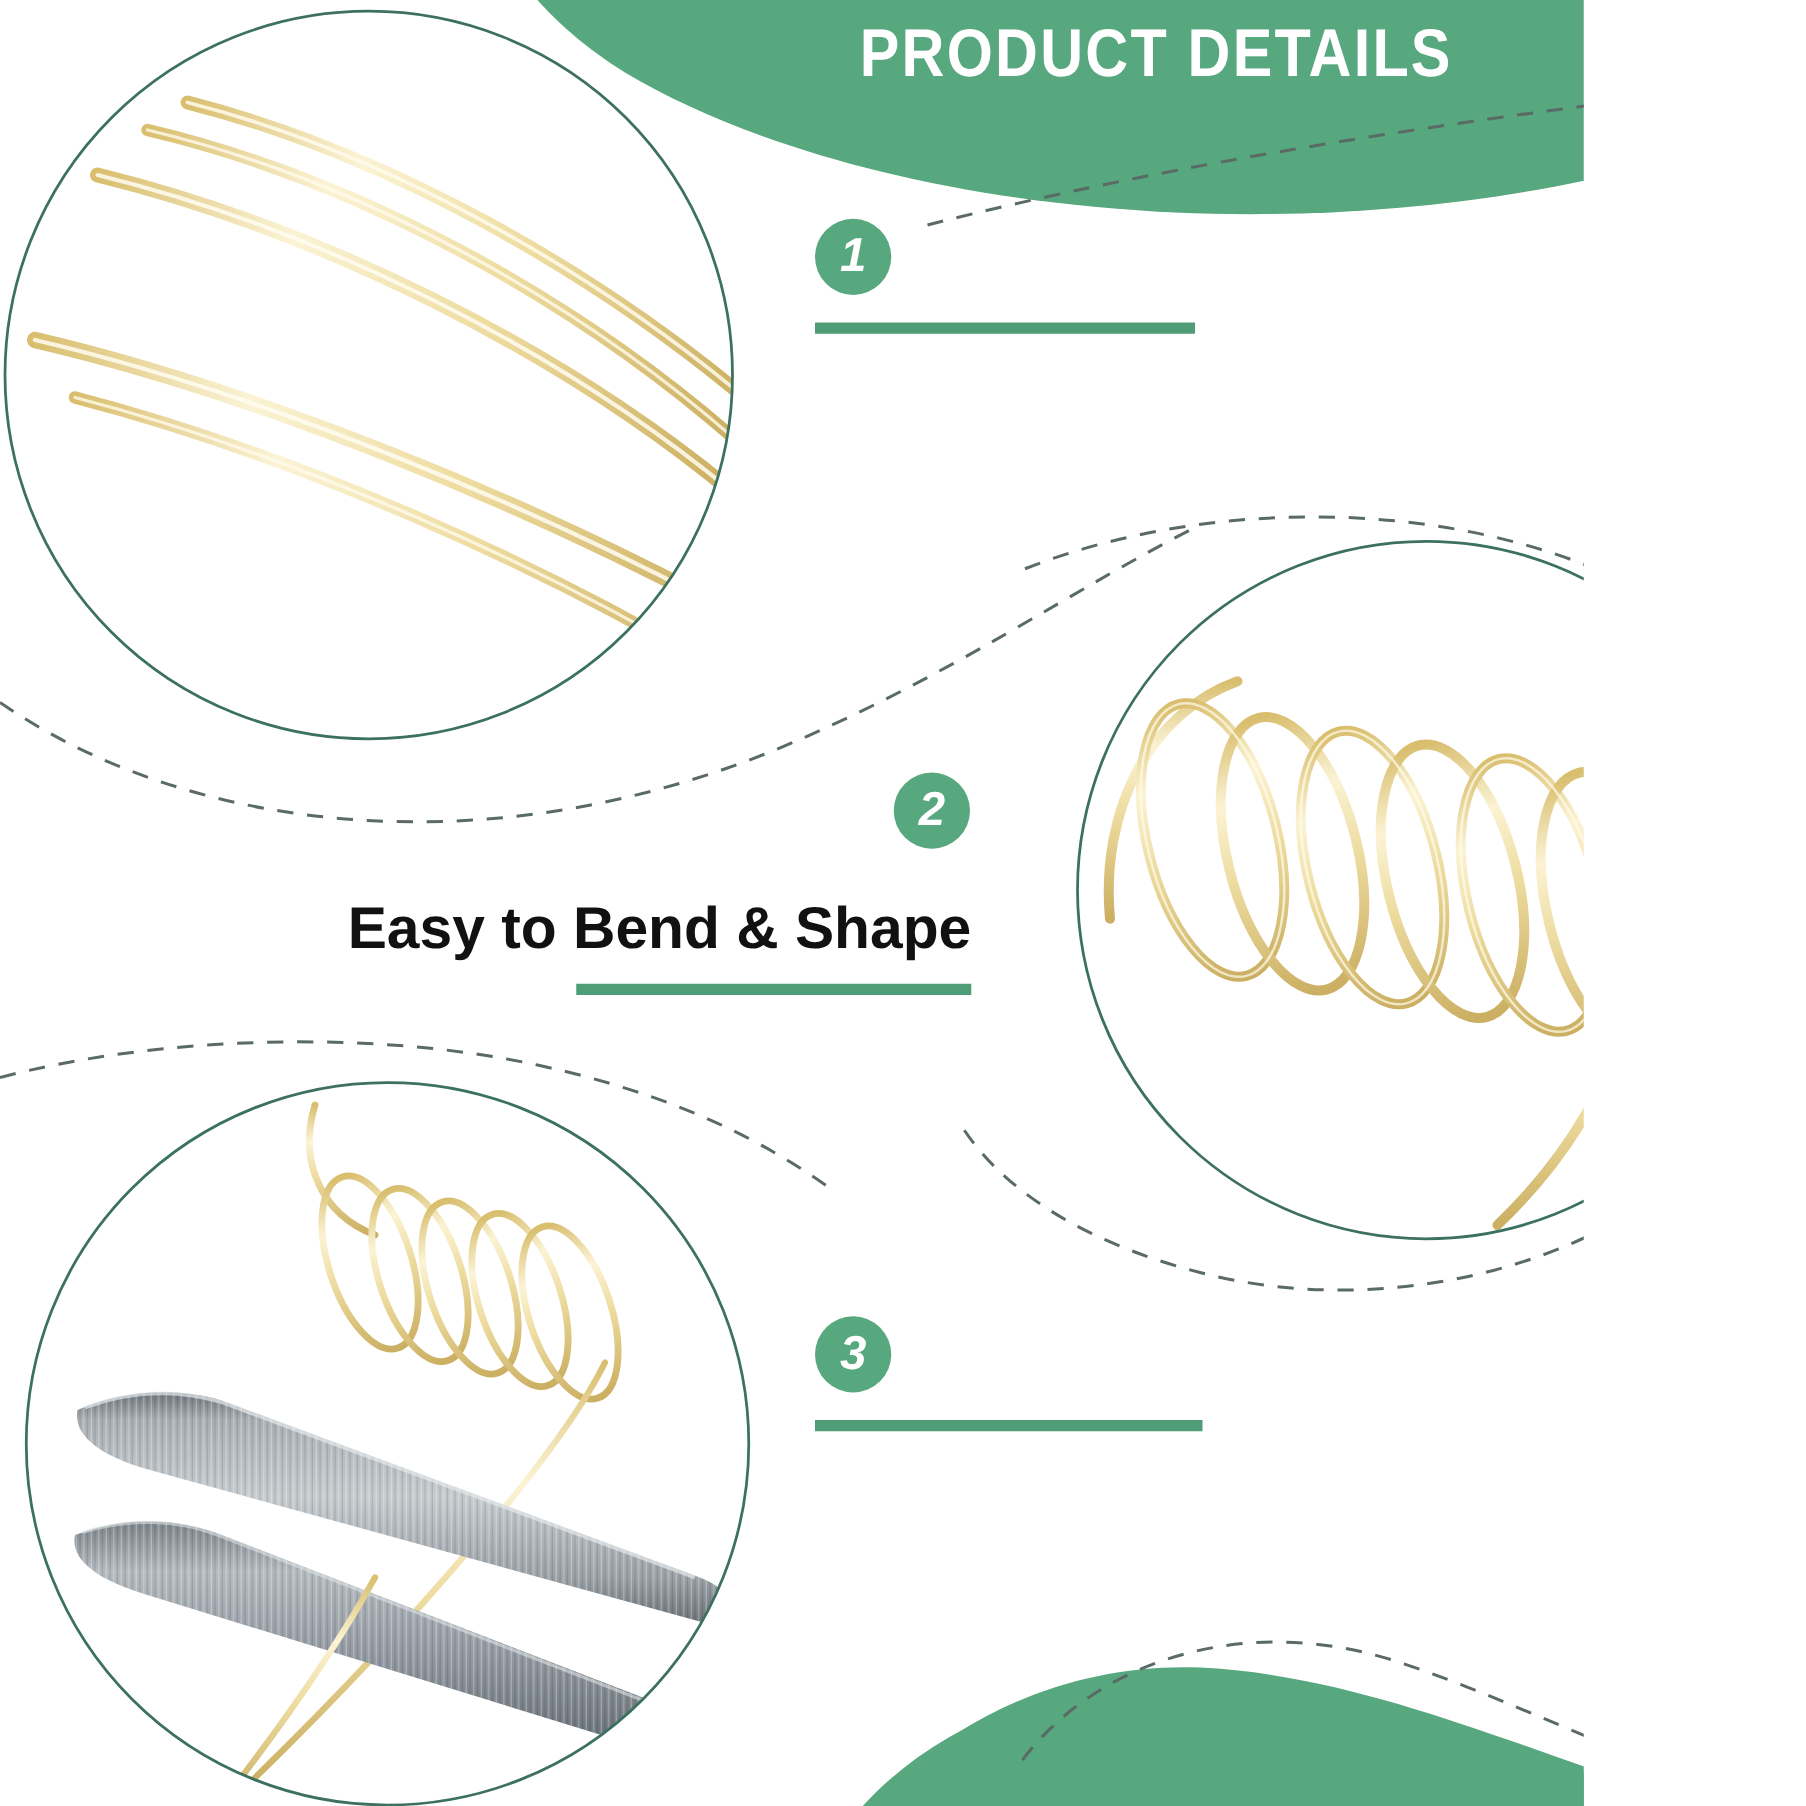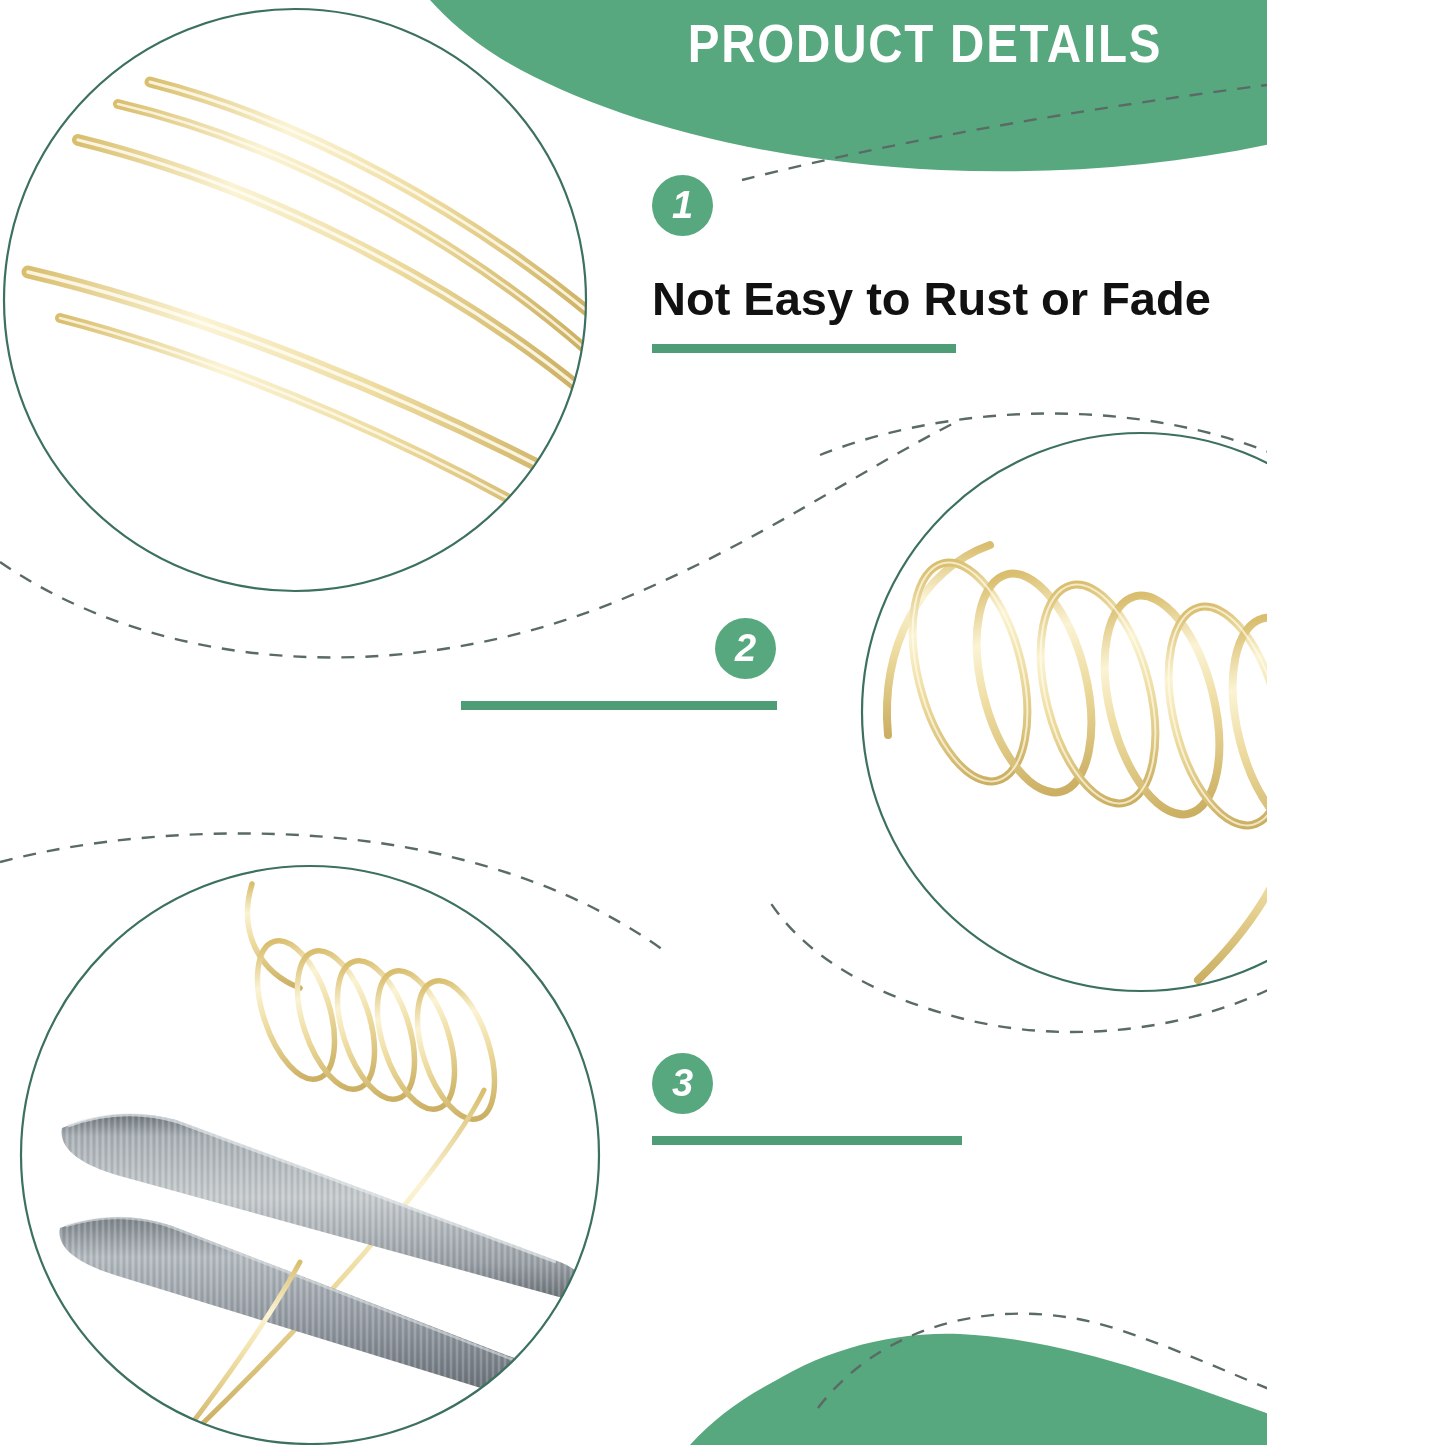--- a/index.html
+++ b/index.html
@@ -240,26 +240,26 @@
              L 1445,1445 Z" fill="#57A87E"></path>
 
     <path d="M 818,1408 C 880,1326 1000,1290 1120,1330
              C 1240,1370 1340,1432 1445,1438" fill="none" stroke="#5A6A66" stroke-width="2.4" stroke-dasharray="13 11"></path>
   </svg>
 
   <div id="header-title">PRODUCT DETAILS</div>
 
   <div class="feature" id="feature-1">
     <div class="badge badge-row">1</div>
-    <div class="feature-title">Not Easy to Rust or Fade</div>
     <div class="rule"></div>
   </div>
 
   <div class="feature" id="feature-2">
     <div class="badge badge-row">2</div>
+    <div class="feature-title">Easy to Bend &amp; Shape</div>
     <div class="rule"></div>
   </div>
 
   <div class="feature" id="feature-3">
     <div class="badge badge-row">3</div>
     <div class="rule"></div>
   </div>
 
 </div>
 

